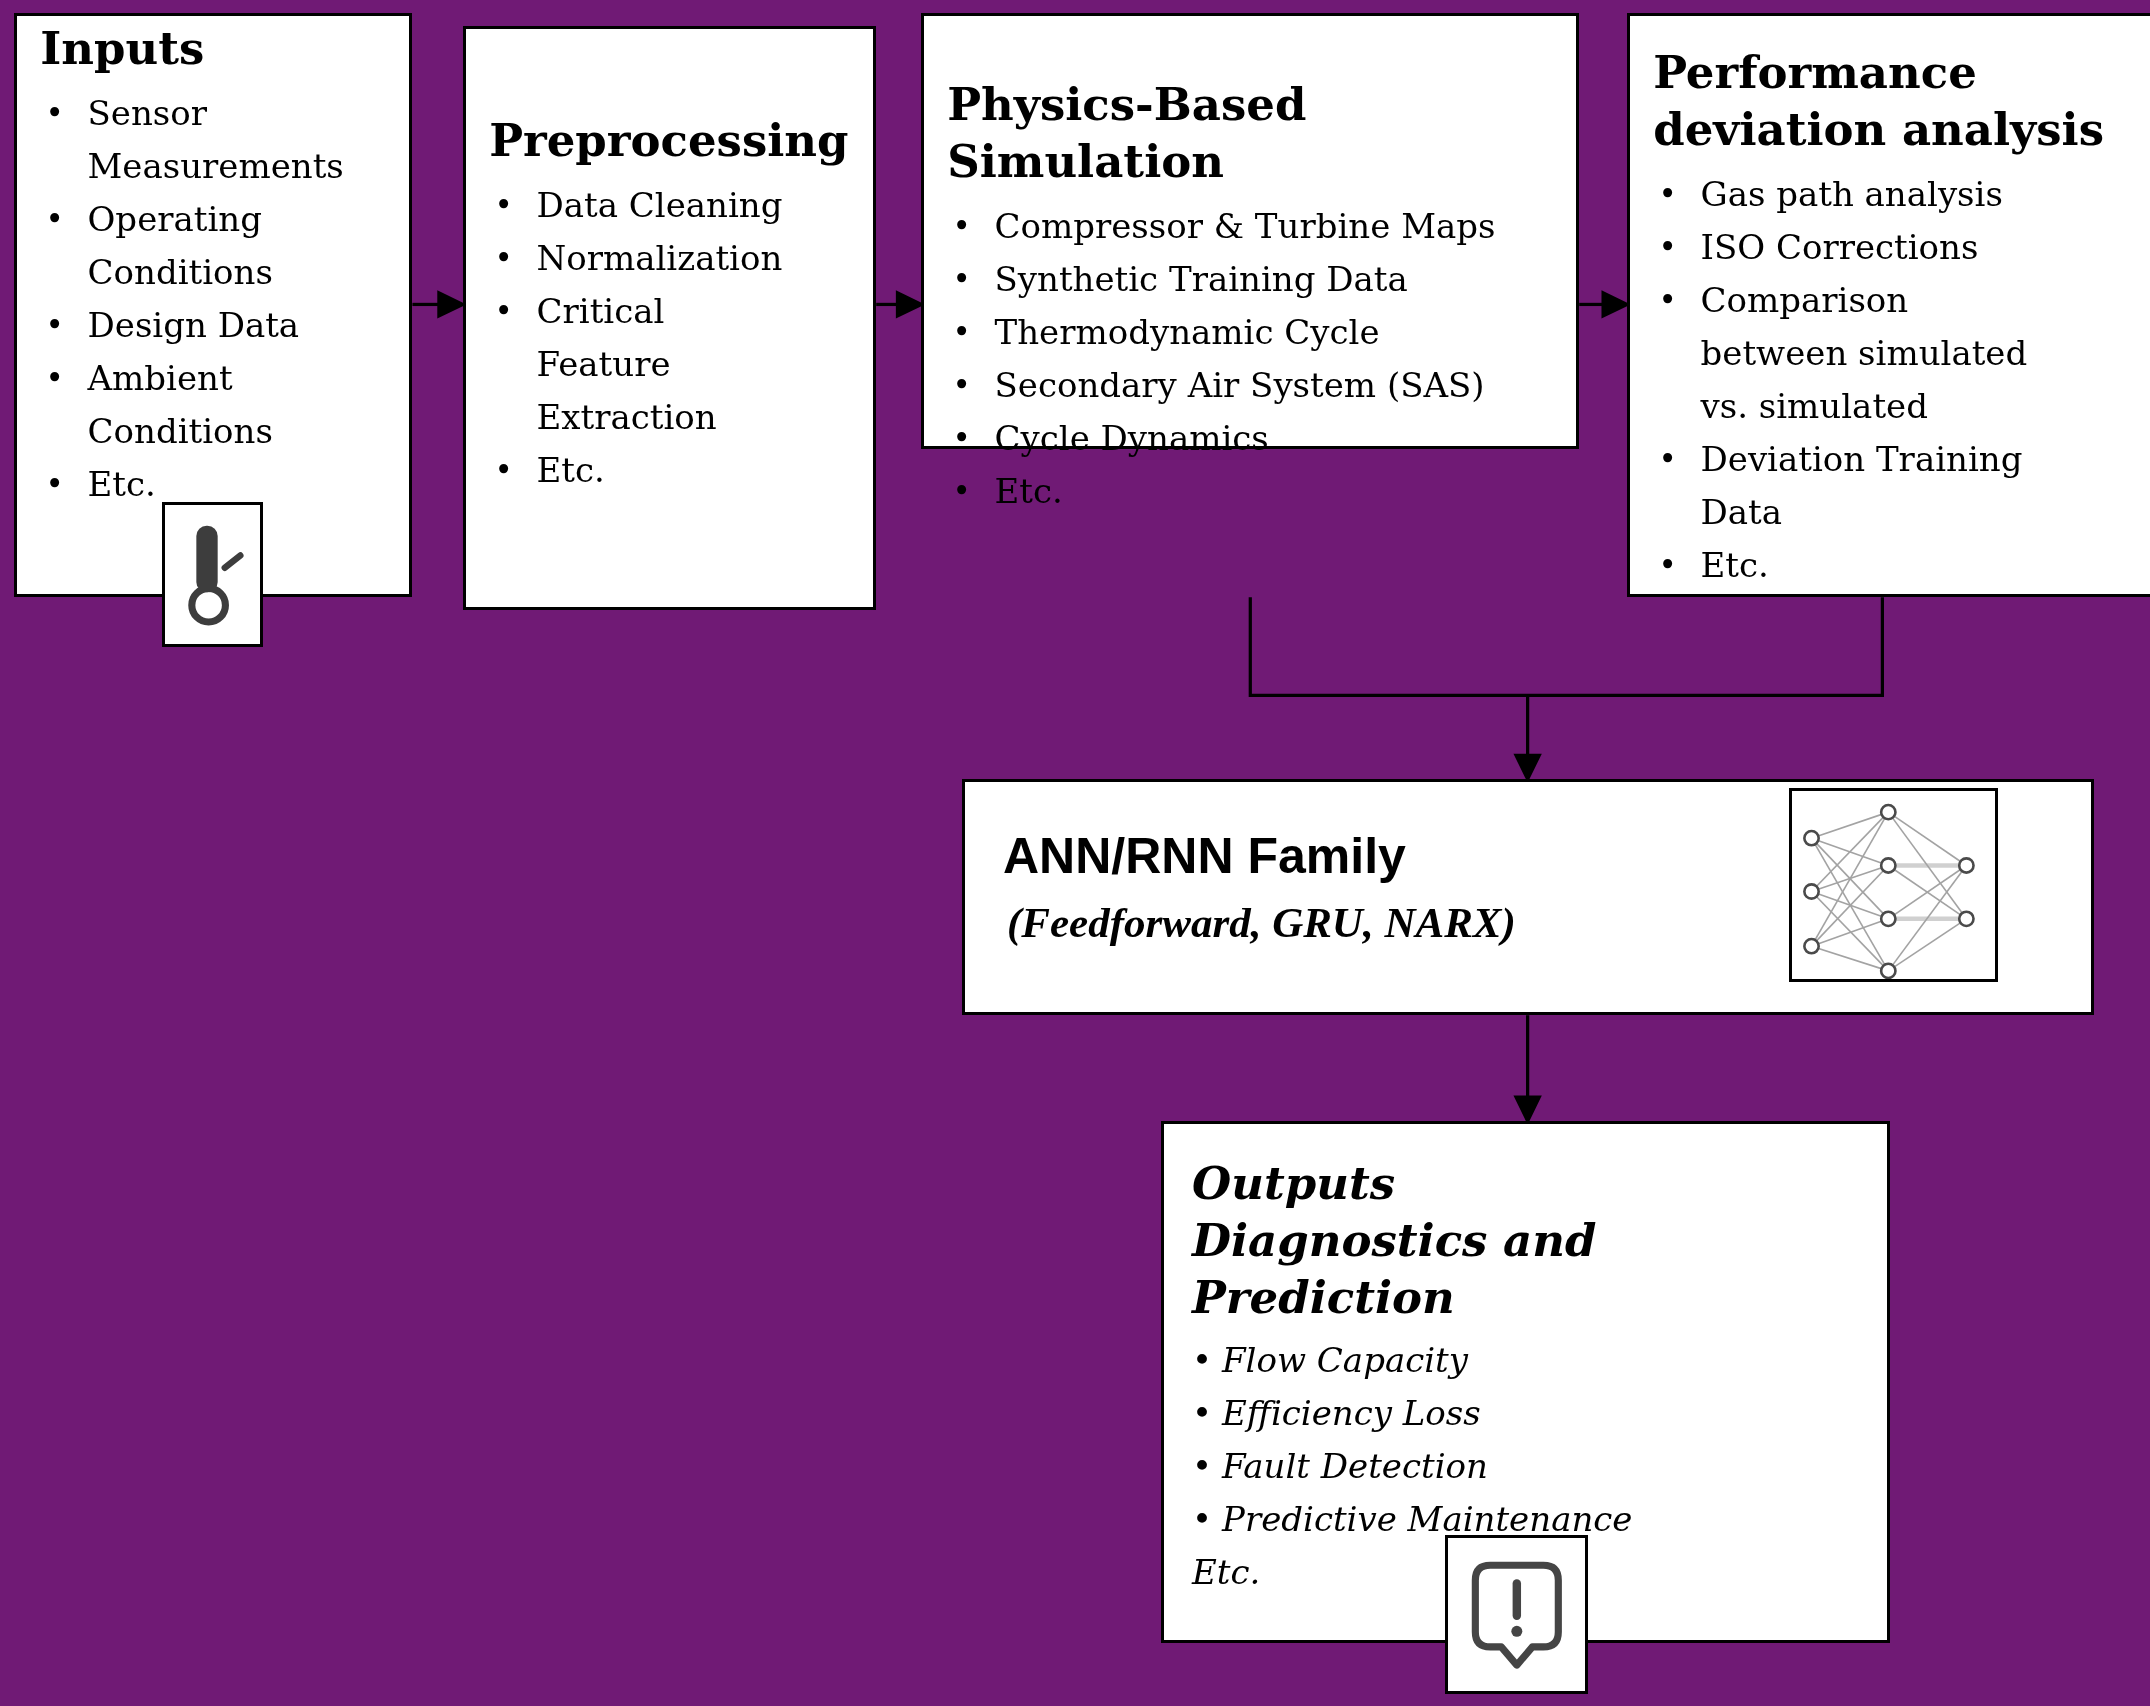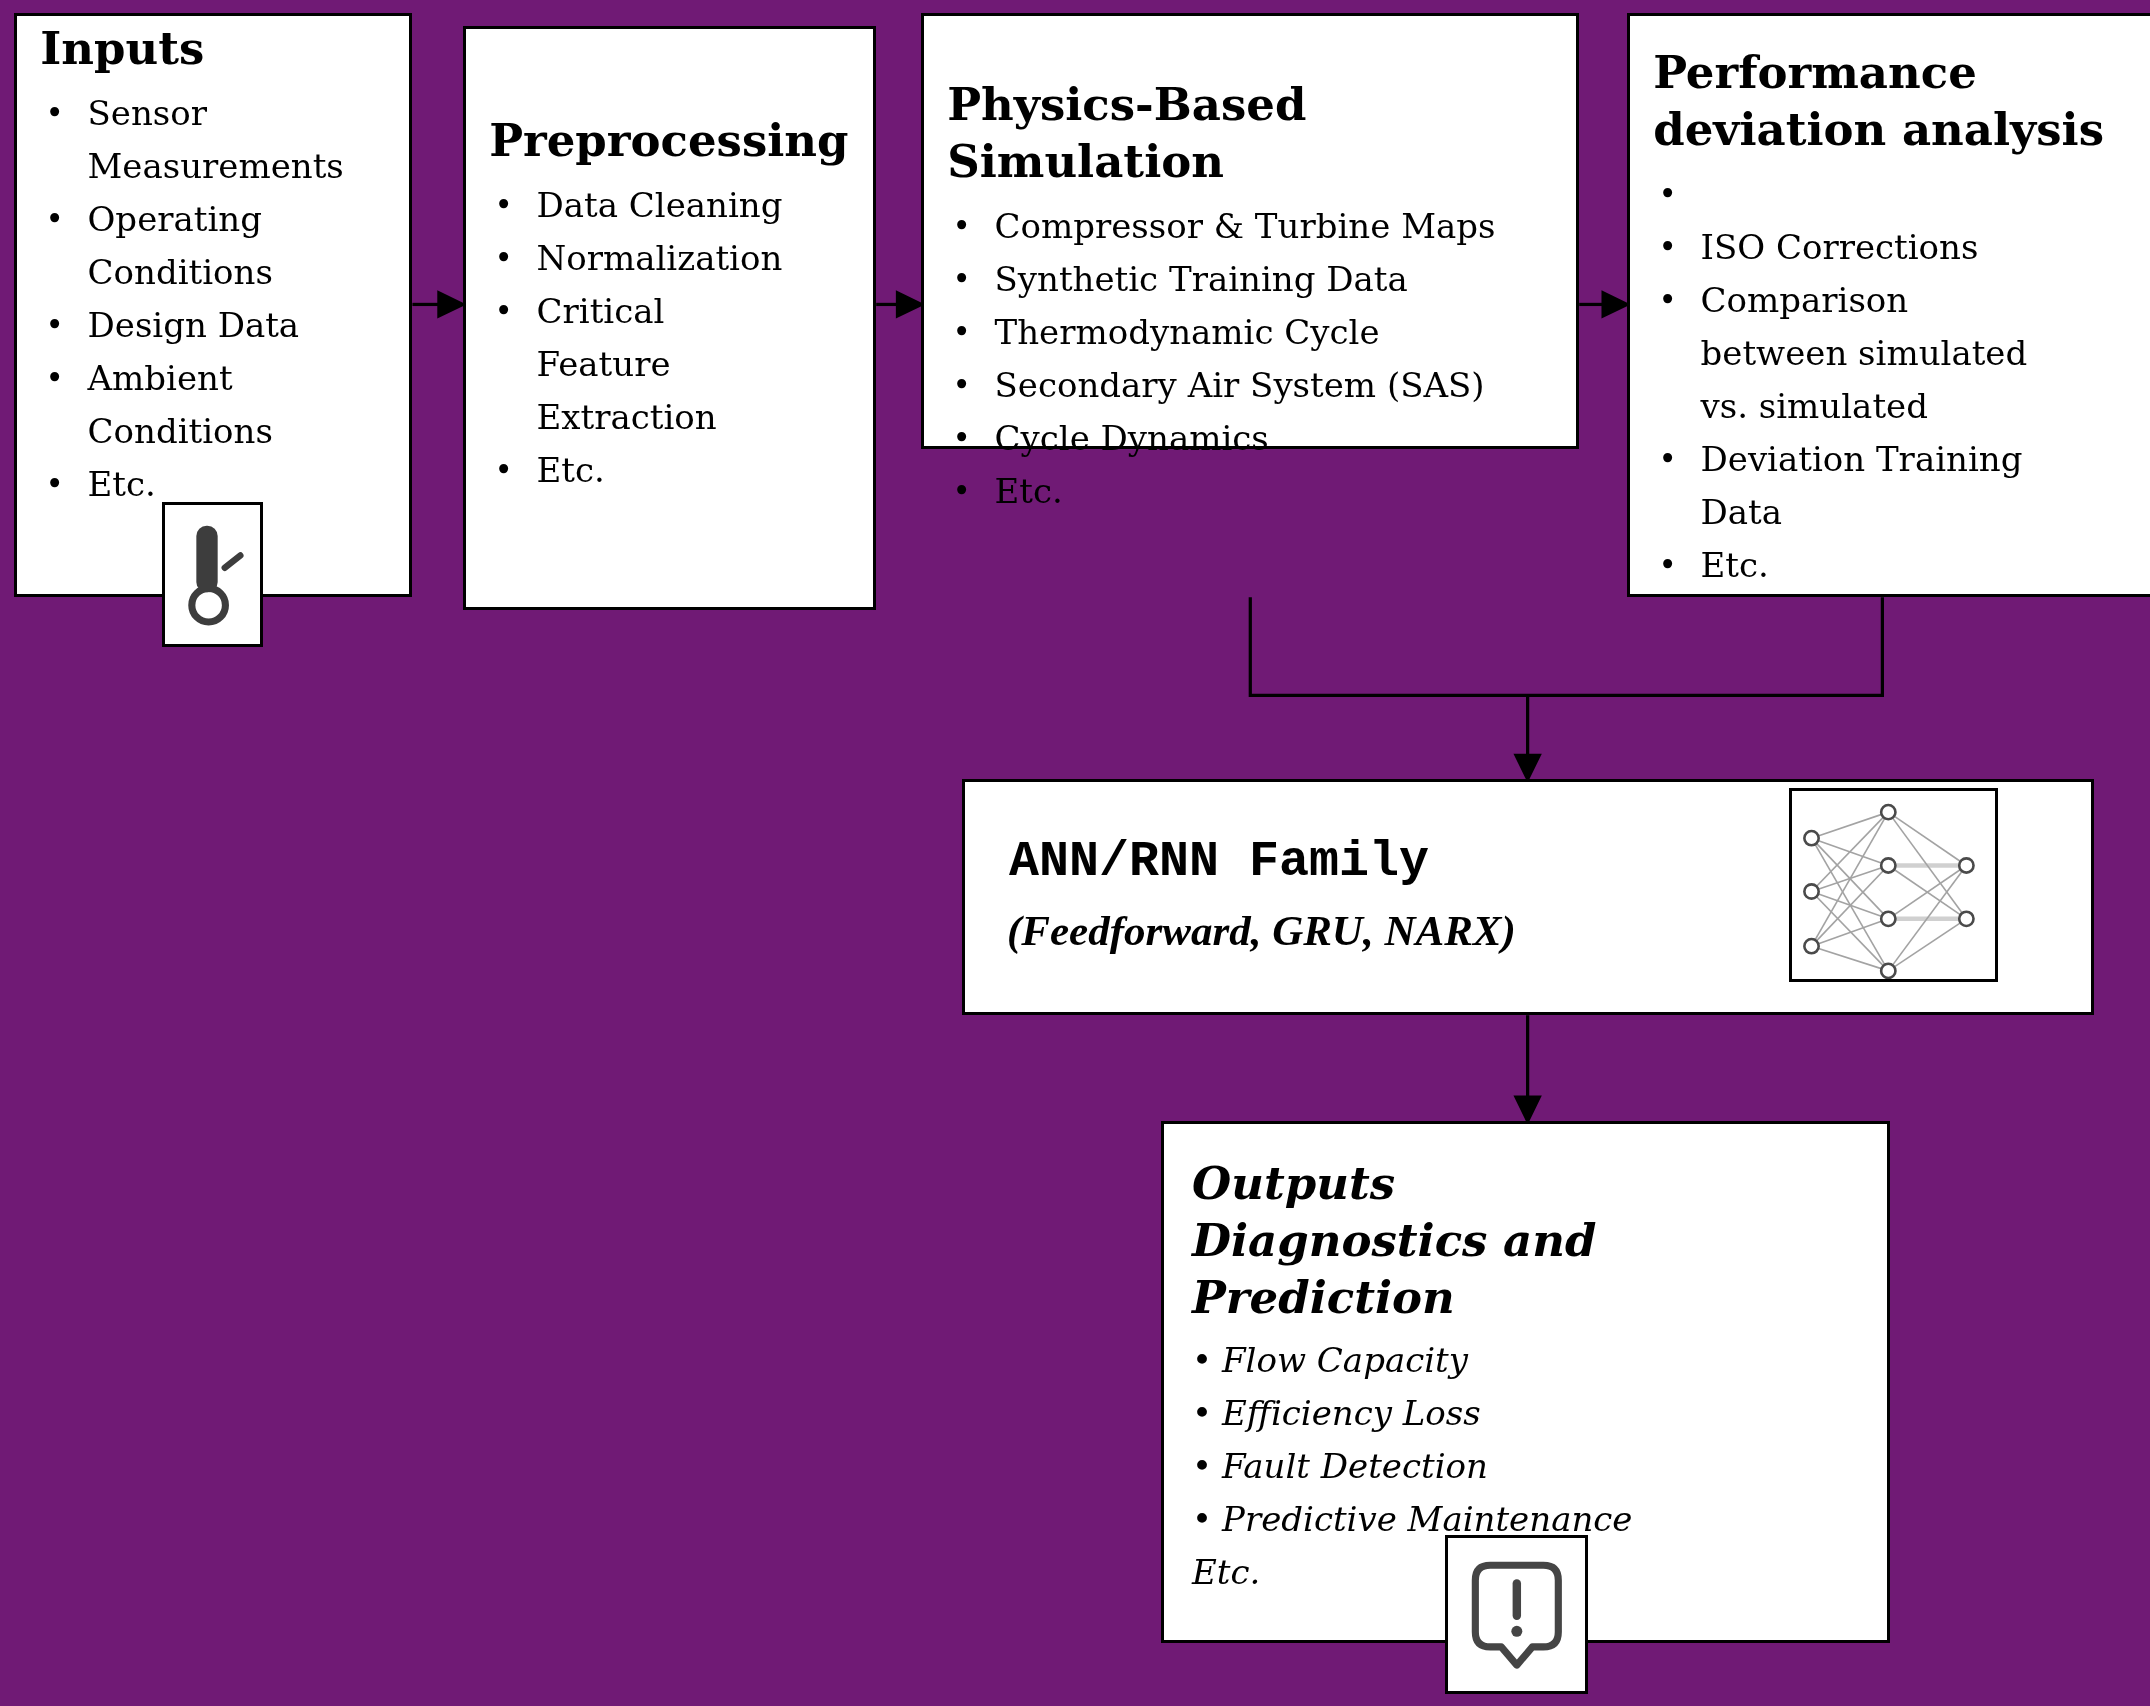--- a/index.html
+++ b/index.html
@@ -30,22 +30,22 @@
   .blist .row{display:flex;align-items:flex-start;}
   .blist .b{flex:0 0 55px;box-sizing:border-box;padding-left:13px;font-size:31px;}
   .blist .t{white-space:pre-line;}
   
   #box-inputs{left:14px;top:13px;width:398px;height:584px;padding:3.9px 7.7px 0 15.5px;}
   #box-preprocessing{left:463px;top:13px;width:413px;height:584px;padding:83px 6.5px 0 15.5px;margin-top:13px;}
   #box-physics{left:921px;top:13px;width:658px;height:436px;padding:60px 6.5px 0 15.5px;}
   #box-performance{left:1627px;top:13px;width:562px;height:584px;padding:28px 6.5px 0 15.5px;}
   #box-ann{left:962px;top:779px;width:1132px;height:236px;padding:39px 0 0 34px;}
   #box-ann .ann-title{
-    font-family:Liberation Mono, monospace;
-    font-size:50px;line-height:62px;font-weight:bold;margin:10px;
+    font-family:Liberation Sans, sans-serif;
+    font-size:50px;line-height:62px;font-weight:bold;margin:4px;
   }
   #box-ann .ann-subtitle{
     font-family:"Liberation Serif", serif;
     font-size:43px;line-height:55px;font-weight:bold;margin:8px;font-style:italic;
   }
   #box-outputs{left:1161px;top:1121px;width:729px;height:522px;padding:31px 13px 0 28px;font-style:italic;}
   #box-outputs h2{margin:0;}
   #box-outputs .blist{margin-top:7.7px;}
   #box-outputs .blist .b{flex:0 0 30px;padding-left:0;font-size:34px;}
   #box-outputs .footer{font-size:34px;line-height:53px;}
@@ -170,20 +170,21 @@
           <span class="t">Etc.</span>
         </div>
       </div>
   </div>
 
   <div class="box" id="box-performance">
     <h2>Performance deviation analysis</h2>
     <div class="blist">
         <div class="row">
           <span class="b">•</span>
+          <span class="t">Gas path analysis</span>
         </div>
         <div class="row">
           <span class="b">•</span>
           <span class="t">ISO Corrections</span>
         </div>
         <div class="row">
           <span class="b">•</span>
           <span class="t">Comparison
 between simulated
 vs. simulated</span>

